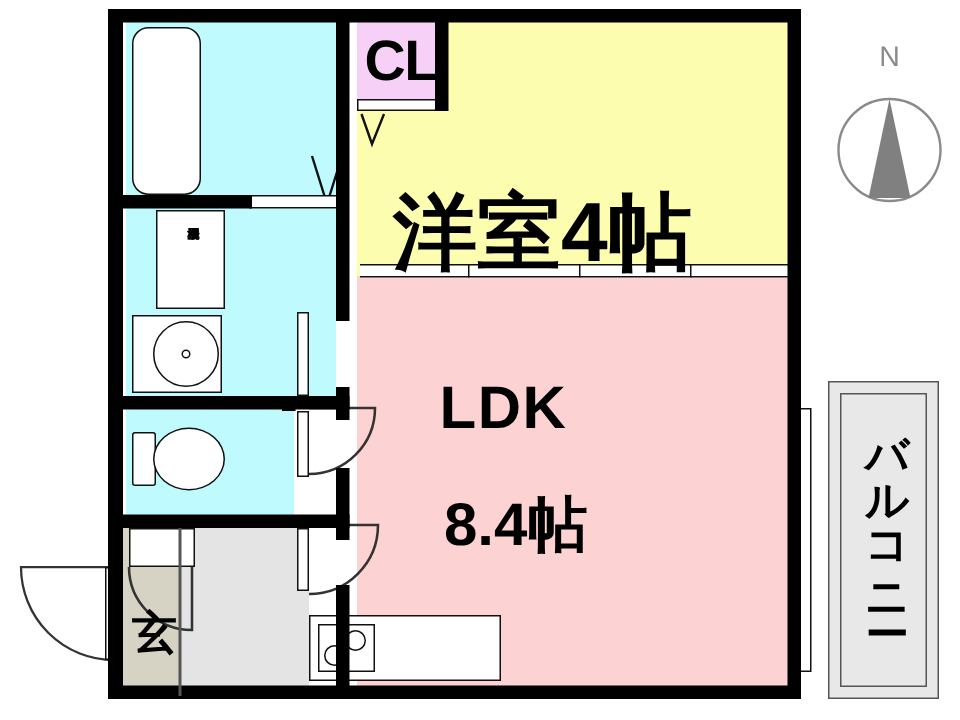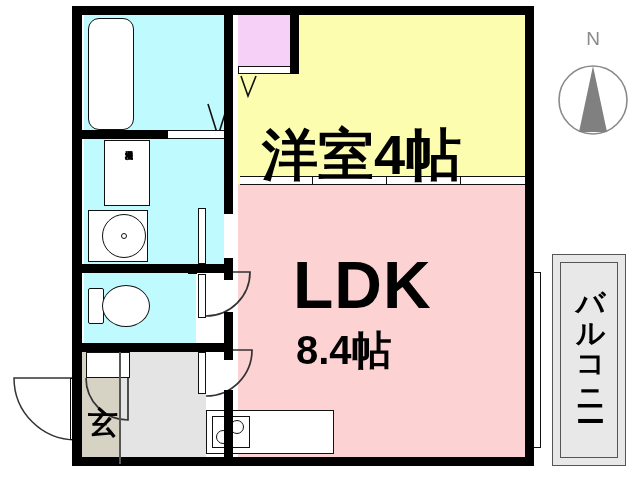--- a/index.html
+++ b/index.html
@@ -171,24 +171,25 @@
   <div class="wall" style="left:72px; top:130px; width:96px; height:9px;"></div>
 
   <div class="wall" style="left:72px; top:264px; width:161px; height:9px;"></div>
 
   <div class="wall" style="left:72px; top:343px; width:161px; height:9px;"></div>
 
   <div class="wall" style="left:188px; top:272px; width:9px; height:2px;"></div>
 
   <div class="fill" style="left:119px; top:352px; width:1.6px; height:112px; background:#555;"></div>
 
+  <div class="label" style="left:243px; top:22px; font-size:38px; letter-spacing:-1px;">CL</div>
 
   <div class="label" style="left:262px; top:83px; font-size:56px; letter-spacing:0px;margin-top:44px;">洋室4帖</div>
 
-  <div class="label" style="left:293px; top:252px; font-size:66px; letter-spacing:1px;">LDK</div>
+  <div class="label" style="left:293px; top:252px; font-size:40px; letter-spacing:1px;">LDK</div>
 
   <div class="label" style="left:296px; top:330px; font-size:40px; letter-spacing:0px;">8.4帖</div>
 
   <div class="label" style="left:88px; top:408px; font-size:30px;">玄</div>
 
   <div class="vlabel" style="left:573px; top:270px; width:32px; height:186px; font-size:29px;">バルコニー</div>
 
   <div id="compass">
     <div class="compass-n">N</div>
     <svg width="82" height="112" style="position:absolute; left:0; top:0;">

